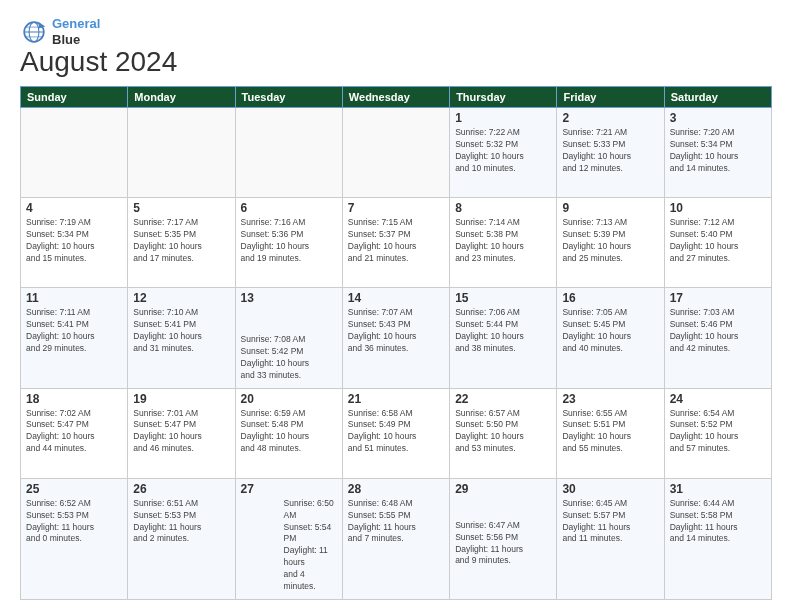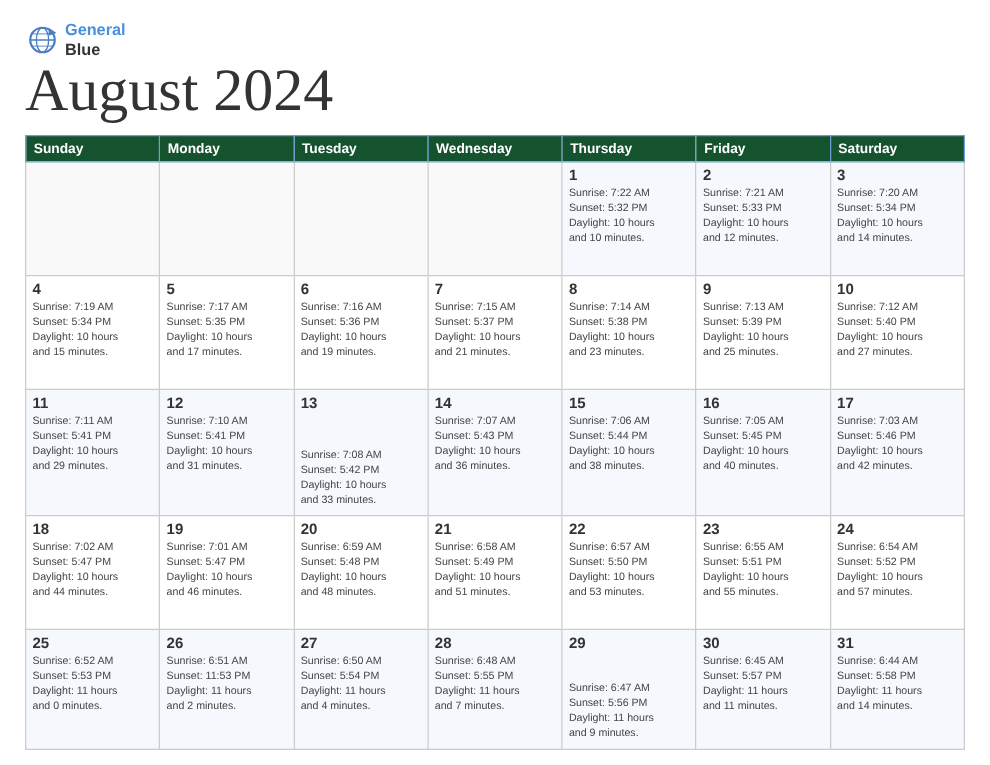--- a/index.html
+++ b/index.html
@@ -40,25 +40,24 @@
     }
     .logo-icon {
       width: 28px;
       height: 28px;
       margin-right: 2px;
     }
     .title-block {
       text-align: right;
     }
     .calendar-title {
-      font-size: 48px;
+      font-size: 28px;
       font-weight: 300;
       color: #333;
       line-height: 1.1;
-      font-family: Liberation Serif, serif;
     }
     .calendar-subtitle {
       font-size: 16px;
       color: #555;
       font-weight: normal;
     }
     .calendar {
       width: 100%;
       border-collapse: collapse;
       flex: 1;
@@ -328,27 +327,27 @@
           <td>
             <span class="day-num">25</span>
             <div class="day-info" style="white-space: pre-line;">Sunrise: 6:52 AM
 Sunset: 5:53 PM
 Daylight: 11 hours
 and 0 minutes.</div>
           </td>
           <td>
             <span class="day-num">26</span>
             <div class="day-info" style="white-space: pre-line;">Sunrise: 6:51 AM
-Sunset: 11:53 PM
+Sunset: 5:53 PM
 Daylight: 11 hours
 and 2 minutes.</div>
           </td>
           <td>
             <span class="day-num">27</span>
-            <div class="day-info" style="white-space: pre-line;">Sunrise: 6:50 AM
+            <div class="day-info" style="white-space: pre-line; margin-left: 43px;">Sunrise: 6:50 AM
 Sunset: 5:54 PM
 Daylight: 11 hours
 and 4 minutes.</div>
           </td>
           <td>
             <span class="day-num">28</span>
             <div class="day-info" style="white-space: pre-line;">Sunrise: 6:48 AM
 Sunset: 5:55 PM
 Daylight: 11 hours
 and 7 minutes.</div>

